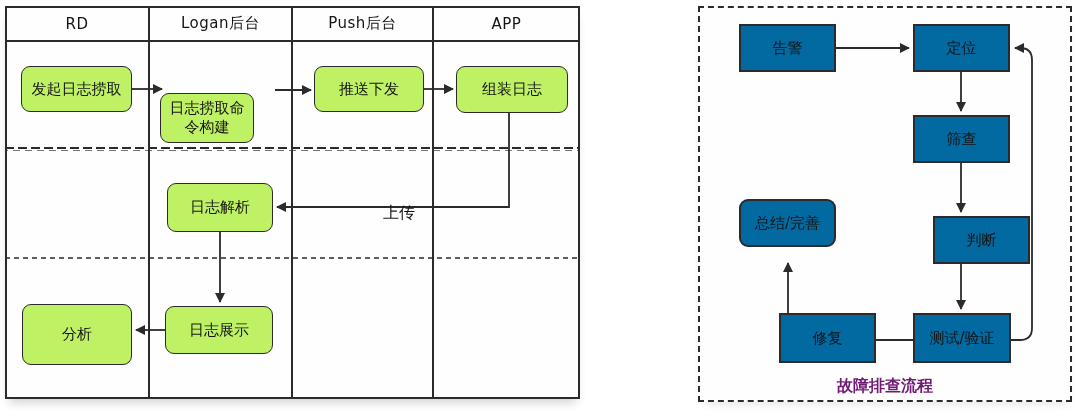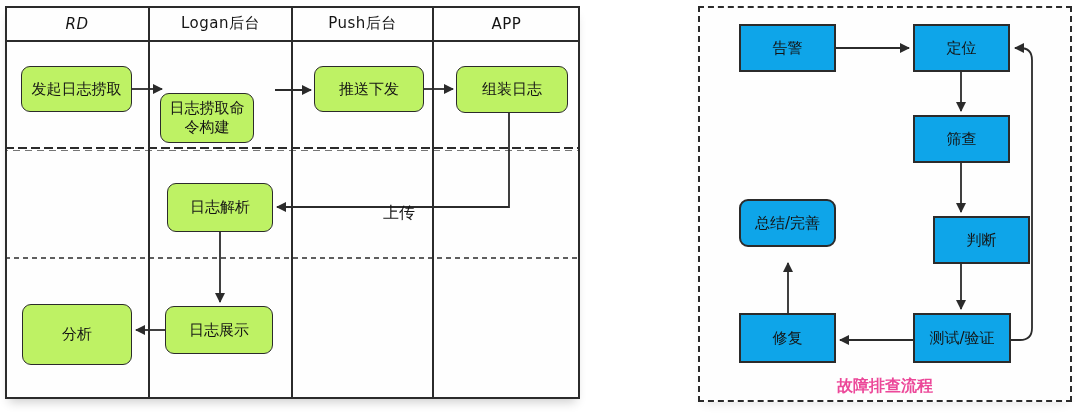--- a/index.html
+++ b/index.html
@@ -22,45 +22,45 @@
     font-size:15px;color:#141414;z-index:2;letter-spacing:.5px;
   }
   
   .rnode{
     border:1.6px solid #2b2b2b;border-radius:9px;background:#bef264;
     display:flex;align-items:center;justify-content:center;text-align:center;
     font-size:15px;line-height:1.25;color:#141414;z-index:2;padding:2px 4px;
   }
   
   .snode{
-    border:2px solid #2b2b2b;background:#0ea5e9;
+    border:2px solid #2b2b2b;background:#0369a1;
     display:flex;align-items:center;justify-content:center;text-align:center;
     font-size:15px;color:#141414;z-index:2;
   }
   .ts-panel{
     left:698px;top:6px;width:374px;height:396px;
     border:2px dashed #2b2b2b;background:#fefefe;
     box-shadow:0 6px 10px -5px rgba(0,0,0,.12);
     z-index:0;
   }
   .edge-label{
     font-size:16px;color:#141414;z-index:3;
   }
   .caption{
-    font-size:16px;font-weight:bold;color:#ec4899;text-align:center;z-index:2;
+    font-size:16px;font-weight:bold;color:#701a75;text-align:center;z-index:2;
   }
   svg.connectors{position:absolute;left:0;top:0;z-index:1;pointer-events:none;}
   svg .ln{stroke:#2b2b2b;fill:none;}
 </style>
 </head>
 <body>
 
 <div class="abs lane-table"></div>
 
-<div class="abs lane-header" style="left:5px;width:144px;font-style:italic;">
+<div class="abs lane-header" style="left:5px;width:144px;">
     <span>RD</span>
   </div>
 <div class="abs lane-header" style="left:149px;width:143px;">
     <span>Logan后台</span>
   </div>
 <div class="abs lane-header" style="left:292px;width:141px;">
     <span>Push后台</span>
   </div>
 <div class="abs lane-header" style="left:433px;width:147px;">
     <span>APP</span>
@@ -76,21 +76,21 @@
 
 <div class="abs edge-label" style="left:383px;top:203px;">上传</div>
 
 <div class="abs ts-panel"></div>
 
 <div class="abs snode" style="left:739px;top:24px;width:97px;height:48px;">告警</div>
 <div class="abs snode" style="left:913px;top:24px;width:97px;height:48px;">定位</div>
 <div class="abs snode" style="left:913px;top:115px;width:97px;height:48px;">筛查</div>
 <div class="abs snode" style="left:913px;top:216px;width:97px;height:48px;margin-left:20px;">判断</div>
 <div class="abs snode" style="left:913px;top:313px;width:98px;height:50px;">测试/验证</div>
-<div class="abs snode" style="left:739px;top:313px;width:97px;height:50px;">修复</div>
+<div class="abs snode" style="left:779px;top:313px;width:97px;height:50px;">修复</div>
 <div class="abs snode" style="left:739px;top:199px;width:97px;height:48px;border-radius:9px;">总结/完善</div>
 
 <div class="abs caption" style="left:755px;top:376px;width:260px;">故障排查流程</div>
 
 <svg class="connectors" width="1080" height="413" viewBox="0 0 1080 413">
   <defs>
     <marker id="ah" markerUnits="userSpaceOnUse" markerWidth="12" markerHeight="10" refX="9" refY="5" orient="auto">
       <path d="M0,0 L10,5 L0,10 Z" fill="#2b2b2b"></path>
     </marker>
   </defs>

